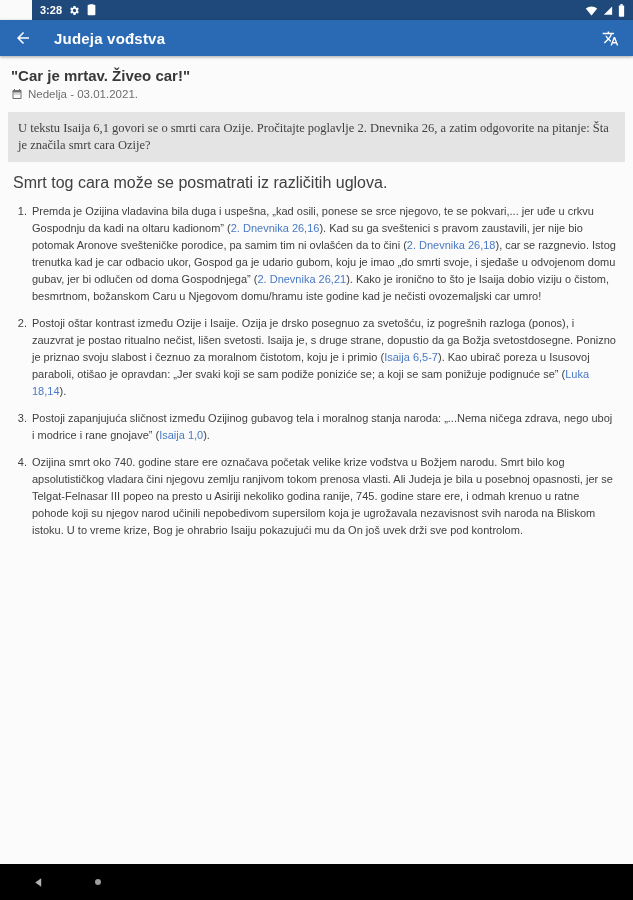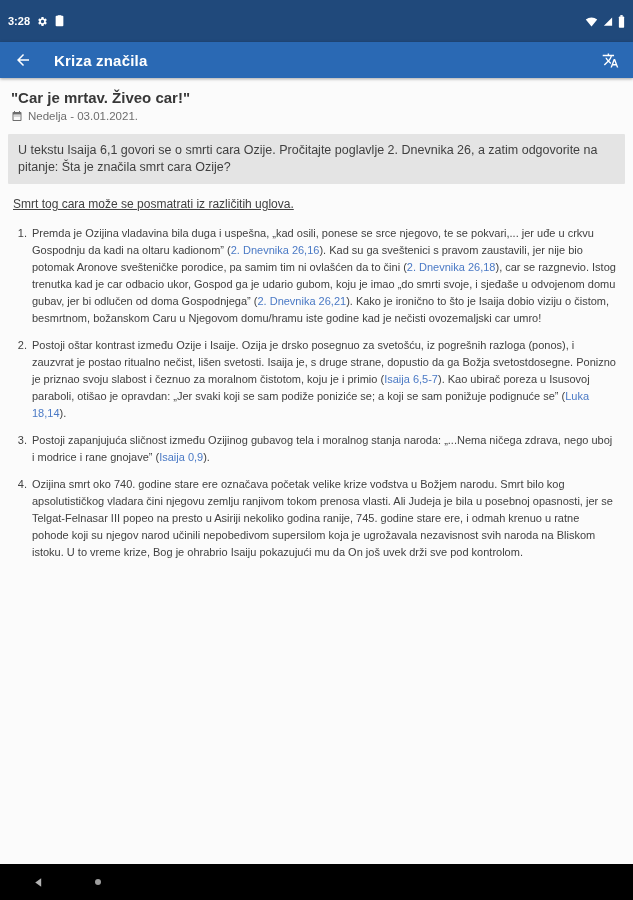--- a/index.html
+++ b/index.html
@@ -2,45 +2,45 @@
 <html><head>
 <meta charset="utf-8">
 <style>
   html,body{margin:0;padding:0;background:#000;}
   .phone{
     width:633px;height:900px;display:flex;flex-direction:column;
     font-family:"Liberation Sans", sans-serif;overflow:hidden;background:#fafafa;
   }
   
   .status-bar{
-    height:28px;background:#20497b;color:#fff;display:flex;align-items:center;
-    padding:7px 8px;font-size:11px;font-weight:bold;flex:0 0 auto;
+    height:20px;background:#20497b;color:#fff;display:flex;align-items:center;
+    padding:0 8px;font-size:11px;font-weight:bold;flex:0 0 auto;margin-left:32px;
   }
   .status-left{display:flex;align-items:center;gap:7px;}
   .status-right{margin-left:auto;display:flex;align-items:center;gap:4px;}
   .sicon{display:inline-flex;align-items:center;}
   .sicon svg{display:block;}
   
   .app-bar{
     height:36px;background:#2a69b4;color:#fff;display:flex;align-items:center;
     padding:0 14px;flex:0 0 auto;box-shadow:0 1px 3px rgba(0,0,0,.35);z-index:2;
   }
   .app-bar .back{display:inline-flex;align-items:center;cursor:pointer;}
   .app-bar-title{font-size:15px;font-weight:bold;margin-left:22px;letter-spacing:.2px;}
   .app-bar .translate{margin-left:auto;display:inline-flex;cursor:pointer;}
   
   .content{flex:1 1 auto;background:#fbfbfb;overflow:hidden;position:relative;}
   .article{padding-top:9px;color:#414141;}
   .article-title{font-size:15px;font-weight:bold;color:#383838;margin:2px 12px 4px 11px;}
   .date-row{display:flex;align-items:center;gap:5px;margin:2px 12px 12px 11px;color:#6e6e6e;font-size:11.5px;}
   .q-box{
     background:#e4e4e4;margin:0 8px 12px 8px;padding:8px 10px;border-radius:1px;
-    font-size:12.5px;line-height:17px;color:#3f3f3f;
+    font-size:12.5px;line-height:17px;color:#3f3f3f;font-family:Liberation Serif, serif;
   }
-  .lead{font-size:12px;line-height:17px;margin:0 12px 12px 13px;text-decoration:underline;}
+  .lead{font-size:16px;line-height:17px;margin:0 12px 12px 13px;}
   ol.points{margin:0 12px 14px 0;padding:0 4px 0 30px;font-size:11px;line-height:17px;}
   ol.points li{margin-bottom:10px;padding-left:2px;}
   a.verse-link{color:#4a79c5;text-decoration:none;cursor:pointer;}
   
   .nav-bar{
     height:36px;background:#000;display:flex;align-items:center;flex:0 0 auto;
     padding-left:30px;gap:44px;
   }
   .nav-btn{display:inline-flex;align-items:center;justify-content:center;width:16px;height:16px;cursor:pointer;}
 </style>
@@ -83,21 +83,21 @@
       </span>
     </div>
   </div>
 
   <div class="app-bar">
     <span class="back">
       <svg width="18" height="18" viewBox="0 0 24 24" fill="#ffffff">
           <path d="M20 11H7.83l5.59-5.59L12 4l-8 8 8 8 1.41-1.41L7.83 13H20v-2z"></path>
         </svg>
     </span>
-    <span class="app-bar-title">Kriza značila</span>
+    <span class="app-bar-title">Judeja vođstva</span>
     <span class="translate">
       <svg width="17" height="17" viewBox="0 0 24 24" fill="#ffffff">
           <path d="M12.87 15.07l-2.54-2.51.03-.03c1.74-1.94 2.98-4.17 3.71-6.53H17V4h-7V2H8v2H1v1.99h11.17C11.5 7.92 10.44 9.75 9 11.35 8.07 10.32 7.3 9.19 6.69 8h-2c.73 1.63 1.73 3.17 2.98 4.56l-5.09 5.02L4 19l5-5 3.11 3.11.76-2.04zM18.5 10h-2L12 22h2l1.12-3h4.75L21 22h2l-4.5-12zm-2.62 7l1.62-4.33L19.12 17h-3.24z"></path>
         </svg>
     </span>
   </div>
 
   <div class="content">
     <div class="article">
       <div class="article-title">"Car je mrtav. Živeo car!"</div>
@@ -110,21 +110,21 @@
         <span>Nedelja - 03.01.2021.</span>
       </div>
 
       <div class="q-box">U tekstu Isaija 6,1 govori se o smrti cara Ozije. Pročitajte poglavlje 2. Dnevnika 26, a zatim odgovorite na pitanje: Šta je značila smrt cara Ozije?</div>
 
       <div class="lead">Smrt tog cara može se posmatrati iz različitih uglova.</div>
 
       <ol class="points">
           <li>Premda je Ozijina vladavina bila duga i uspešna, „kad osili, ponese se srce njegovo, te se pokvari,... jer uđe u crkvu Gospodnju da kadi na oltaru kadionom” (<a class="verse-link" href="#">2. Dnevnika 26,16</a>). Kad su ga sveštenici s pravom zaustavili, jer nije bio potomak Aronove svešteničke porodice, pa samim tim ni ovlašćen da to čini (<a class="verse-link" href="#">2. Dnevnika 26,18</a>), car se razgnevio. Istog trenutka kad je car odbacio ukor, Gospod ga je udario gubom, koju je imao „do smrti svoje, i sjeđaše u odvojenom domu gubav, jer bi odlučen od doma Gospodnjega” (<a class="verse-link" href="#">2. Dnevnika 26,21</a>). Kako je ironično to što je Isaija dobio viziju o čistom, besmrtnom, božanskom Caru u Njegovom domu/hramu iste godine kad je nečisti ovozemaljski car umro!</li>
           <li>Postoji oštar kontrast između Ozije i Isaije. Ozija je drsko posegnuo za svetošću, iz pogrešnih razloga (ponos), i zauzvrat je postao ritualno nečist, lišen svetosti. Isaija je, s druge strane, dopustio da ga Božja svetostdosegne. Ponizno je priznao svoju slabost i čeznuo za moralnom čistotom, koju je i primio (<a class="verse-link" href="#">Isaija 6,5-7</a>). Kao ubirač poreza u Isusovoj paraboli, otišao je opravdan: „Jer svaki koji se sam podiže poniziće se; a koji se sam ponižuje podignuće se” (<a class="verse-link" href="#">Luka 18,14</a>).</li>
-          <li>Postoji zapanjujuća sličnost između Ozijinog gubavog tela i moralnog stanja naroda: „...Nema ničega zdrava, nego uboj i modrice i rane gnojave” (<a class="verse-link" href="#">Isaija 0,9</a>).</li>
+          <li>Postoji zapanjujuća sličnost između Ozijinog gubavog tela i moralnog stanja naroda: „...Nema ničega zdrava, nego uboj i modrice i rane gnojave” (<a class="verse-link" href="#">Isaija 1,0</a>).</li>
           <li>Ozijina smrt oko 740. godine stare ere označava početak velike krize vođstva u Božjem narodu. Smrt bilo kog apsolutističkog vladara čini njegovu zemlju ranjivom tokom prenosa vlasti. Ali Judeja je bila u posebnoj opasnosti, jer se Telgat-Felnasar III popeo na presto u Asiriji nekoliko godina ranije, 745. godine stare ere, i odmah krenuo u ratne pohode koji su njegov narod učinili nepobedivom supersilom koja je ugrožavala nezavisnost svih naroda na Bliskom istoku. U to vreme krize, Bog je ohrabrio Isaiju pokazujući mu da On još uvek drži sve pod kontrolom.</li>
         </ol>
 
     </div>
   </div>
 
   <div class="nav-bar">
     <span class="nav-btn">
       <svg width="13" height="13" viewBox="0 0 24 24">
           <path d="M17 4 L6 12 L17 20 Z" fill="#b3b3b3"></path>

